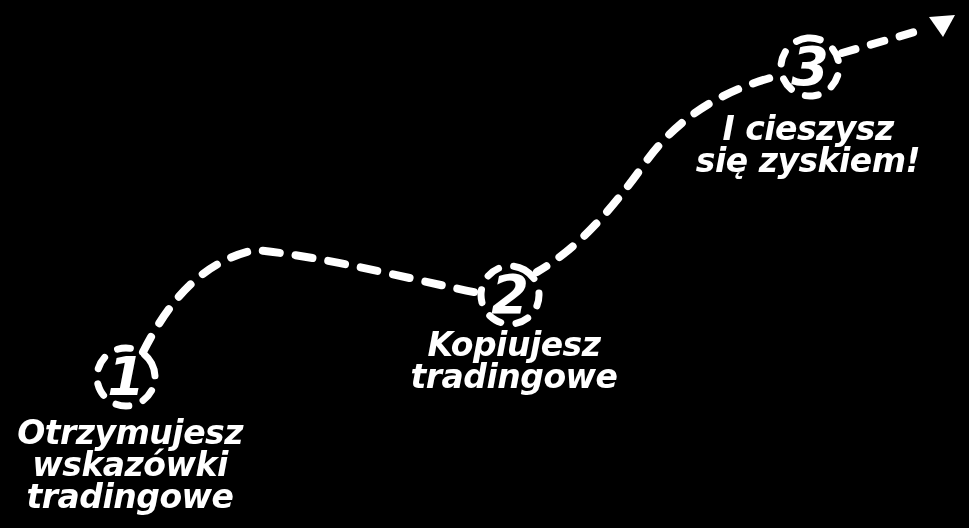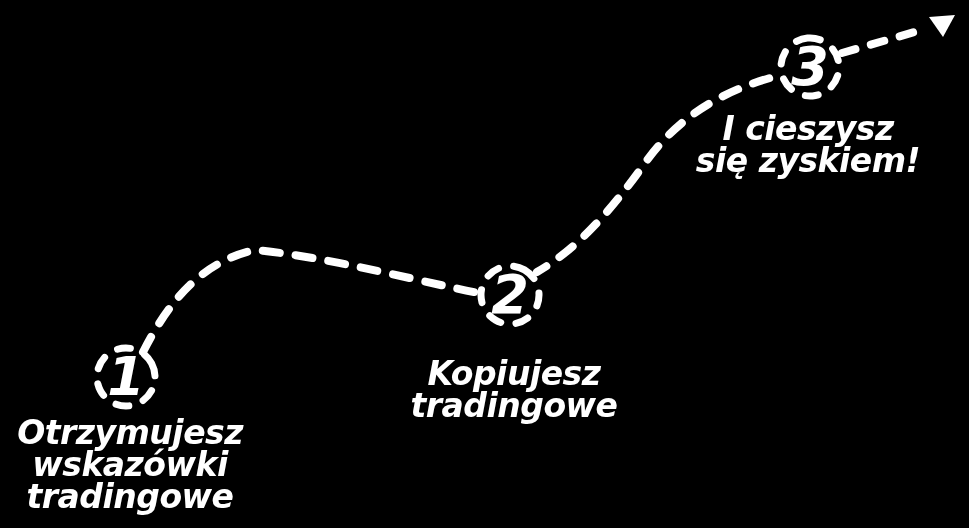--- a/index.html
+++ b/index.html
@@ -42,21 +42,21 @@
     color: #ffffff;
     font-weight: bold;
     font-style: italic;
     font-size: 33px;
     line-height: 32px;
     text-align: center;
     letter-spacing: -0.5px;
     white-space: nowrap;
   }
   .label-1 { left: -30px; top: 417px; width: 320px; }
-  .label-2 { left: 354px; top: 358px; width: 320px; }
+  .label-2 { left: 354px; top: 329px; width: 320px; }
   .label-3 { left: 638px; top: 113px; width: 340px; }
 </style>
 </head>
 <body>
 
 <div class="stage">
 
   <svg class="flow" width="969" height="528" viewBox="0 0 969 528" aria-hidden="true">
 
     <path d="M143 352 C168 303 200 262 255 250 C330 257 430 284 479 293" fill="none" stroke="#ffffff" stroke-width="8" stroke-linecap="round" stroke-dasharray="17 16"></path>

